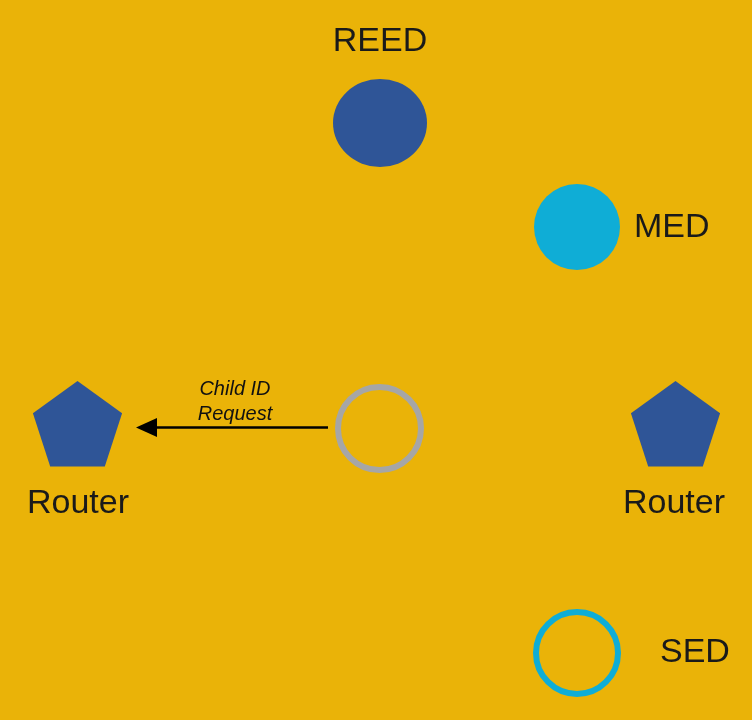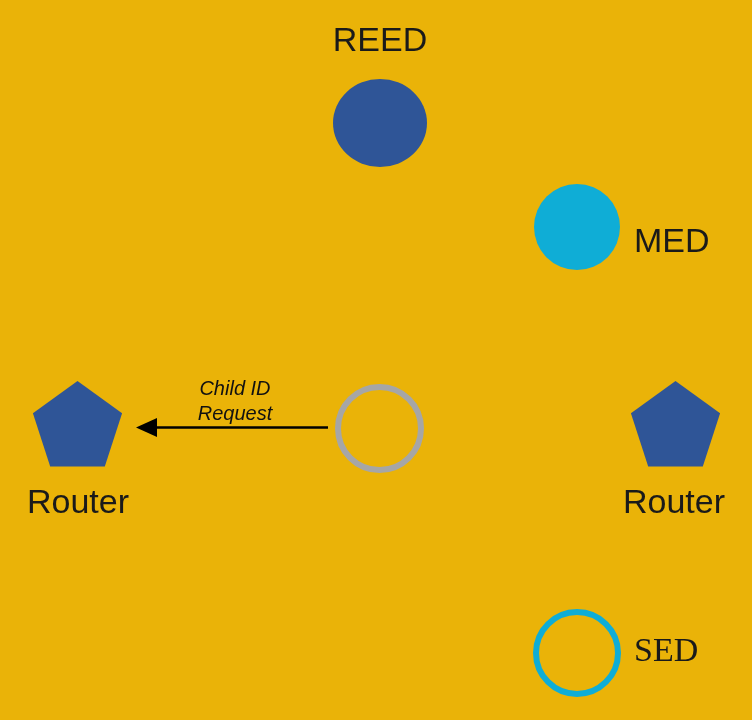--- a/index.html
+++ b/index.html
@@ -41,42 +41,42 @@
   }
 
   
   #reed-label   { left: 332px; top: 22px;  width: 96px; }
   #reed-shape   { left: 333px; top: 79px;  width: 94px; height: 88px;
                   background: #2F5597; }
 
   
   #med-shape    { left: 534px; top: 184px; width: 86px; height: 86px;
                   background: #0FADD6; }
-  #med-label    { left: 634px; top: 208px; margin-top: 15px; }
+  #med-label    { left: 634px; top: 208px; }
 
   
   #center-shape { left: 335px; top: 384px; width: 89px; height: 89px;
                   border: 6px solid #A6A6A6; }
 
   
   #router-left-shape  { left: 32px;  top: 380px; width: 91px; height: 90px; }
   #router-left-label  { left: 12px;  top: 484px; width: 132px; }
   #router-right-shape { left: 630px; top: 380px; width: 91px; height: 90px; }
   #router-right-label { left: 608px; top: 484px; width: 132px; }
 
   .pentagon {
     width: 100%;
     height: 100%;
     display: block;
   }
 
   
   #sed-shape    { left: 533px; top: 609px; width: 88px; height: 88px;
                   border: 6px solid #0FADD6; }
-  #sed-label    { left: 634px; top: 633px; font-family: Liberation Serif, serif; }
+  #sed-label    { left: 660px; top: 633px; }
 
   
   #arrow-svg {
     position: absolute;
     left: 128px;
     top: 410px;
     width: 210px;
     height: 36px;
     overflow: visible;
   }

